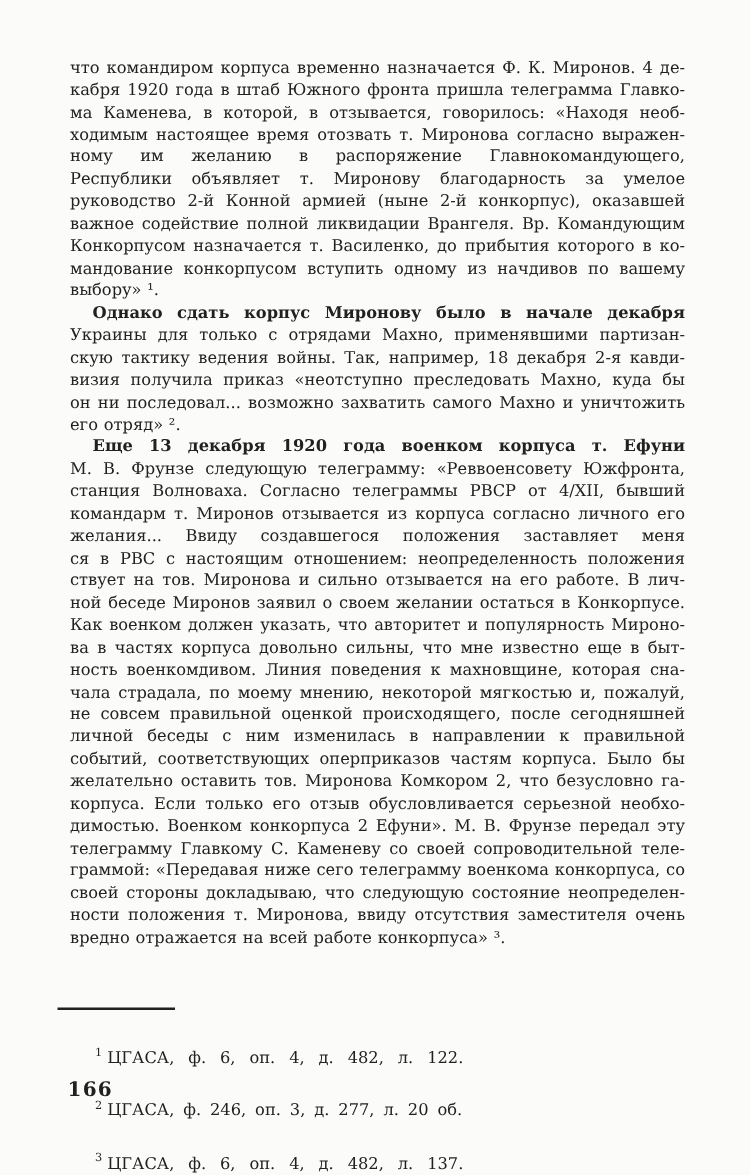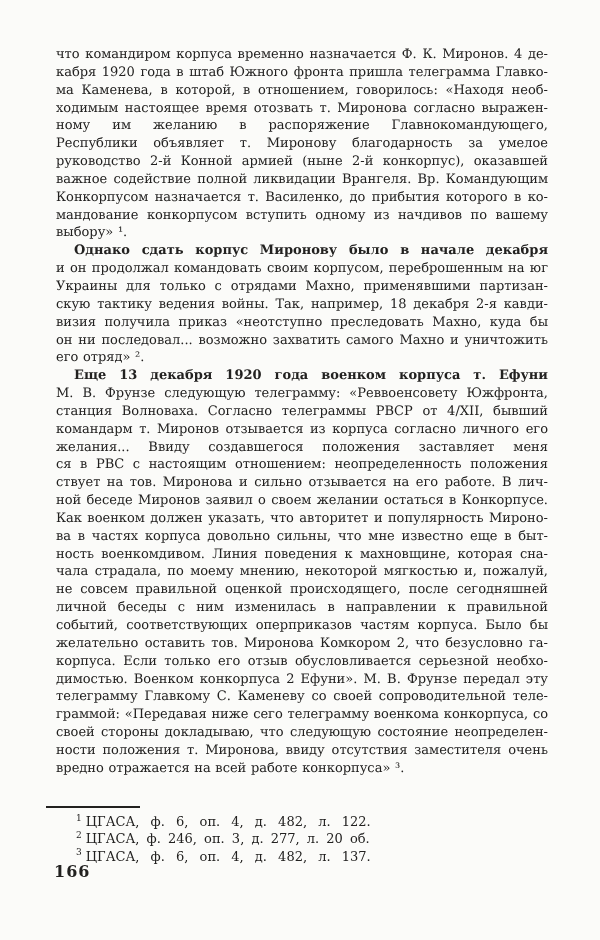--- a/index.html
+++ b/index.html
@@ -55,20 +55,21 @@
     position: absolute;
     left: 50px;
     top: 813px;
     width: 500px;
     font-size: 13px;
     line-height: 17.3px;
   }
   .footnote {
     padding-left: 26px;
     white-space: nowrap;
+    margin-top: 25px;
   }
   .footnote:nth-child(odd) { word-spacing: 7px; }
   .footnote:nth-child(even) { word-spacing: 3px; }
   .footnote sup {
     font-size: 9px;
     line-height: 0;
     margin-right: 4px;
   }
   .page-number {
     position: absolute;
@@ -79,31 +80,30 @@
     letter-spacing: 1px;
   }
 </style>
 </head>
 <body>
 
 <div class="page">
   <div class="body-text" id="body-text">
       <div class="line">что командиром корпуса временно назначается Ф. К. Миронов. 4 де-</div>
       <div class="line">кабря 1920 года в штаб Южного фронта пришла телеграмма Главко-</div>
-      <div class="line">ма Каменева, в которой, в отношением, говорилось: «Находя необ-</div>
+      <div class="line">ма Каменева, в которой, в отзывается, говорилось: «Находя необ-</div>
       <div class="line">ходимым настоящее время отозвать т. Миронова согласно выражен-</div>
       <div class="line">ному им желанию в распоряжение Главнокомандующего, Реввоенсовет</div>
       <div class="line">Республики объявляет т. Миронову благодарность за умелое</div>
       <div class="line">руководство 2-й Конной армией (ныне 2-й конкорпус), оказавшей</div>
       <div class="line">важное содействие полной ликвидации Врангеля. Вр. Командующим 2</div>
       <div class="line">Конкорпусом назначается т. Василенко, до прибытия которого в ко-</div>
       <div class="line">мандование конкорпусом вступить одному из начдивов по вашему</div>
       <div class="line endline">выбору» ¹.</div>
       <div class="line indent">Однако сдать корпус Миронову было в начале декабря некому,</div>
-      <div class="line">и он продолжал командовать своим корпусом, переброшенным на юг</div>
       <div class="line">Украины для только с отрядами Махно, применявшими партизан-</div>
       <div class="line">скую тактику ведения войны. Так, например, 18 декабря 2-я кавди-</div>
       <div class="line">визия получила приказ «неотступно преследовать Махно, куда бы</div>
       <div class="line">он ни последовал... возможно захватить самого Махно и уничтожить</div>
       <div class="line endline">его отряд» ².</div>
       <div class="line indent">Еще 13 декабря 1920 года военком корпуса т. Ефуни направил</div>
       <div class="line">М. В. Фрунзе следующую телеграмму: «Реввоенсовету Южфронта,</div>
       <div class="line">станция Волноваха. Согласно телеграммы РВСР от 4/XII, бывший</div>
       <div class="line">командарм т. Миронов отзывается из корпуса согласно личного его</div>
       <div class="line">желания... Ввиду создавшегося положения заставляет меня обратить-</div>

